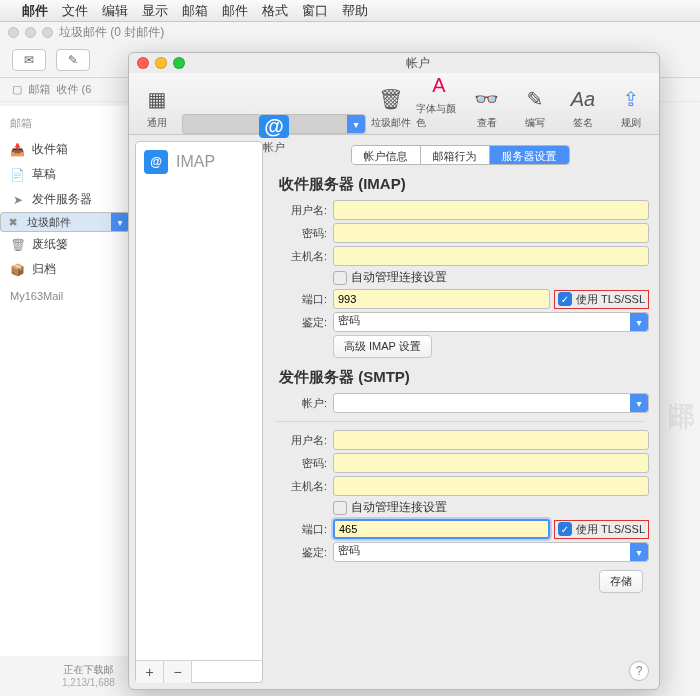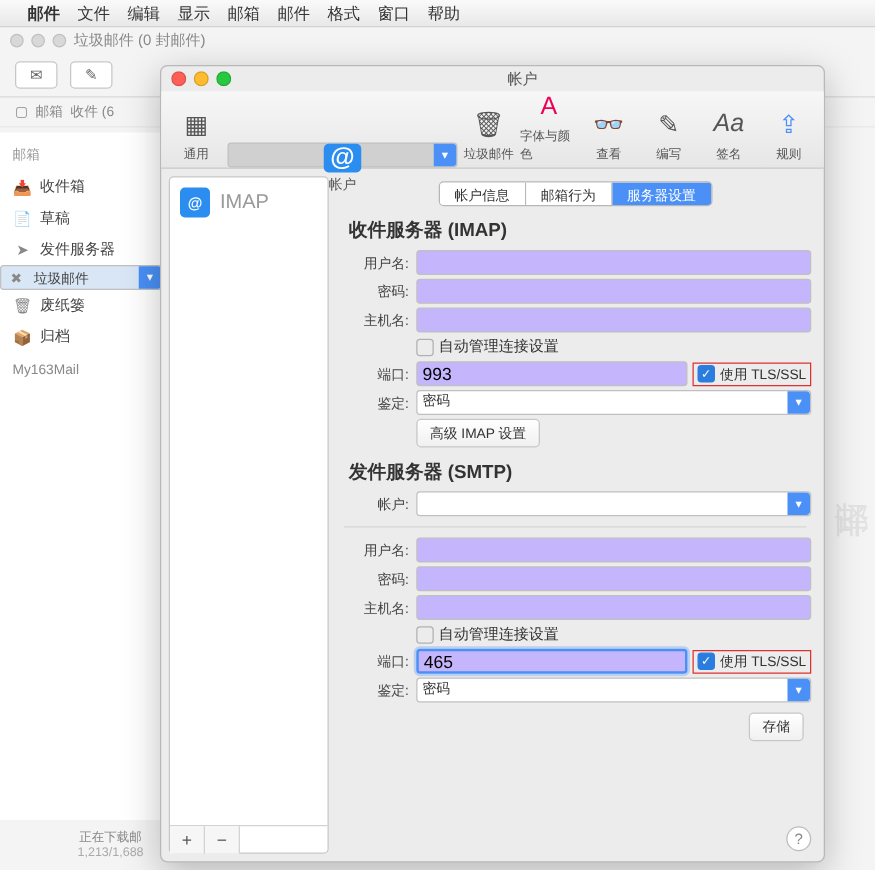--- a/index.html
+++ b/index.html
@@ -48,21 +48,21 @@
 .acct-foot button { width:28px; height:22px; border:none; border-right:1px solid #d2d2d2; background:#f6f6f6; font-size:14px; color:#555; }
 .settings { flex:1; padding:6px 10px 6px 2px; overflow:hidden; }
 .tabseg { display:flex; justify-content:center; margin:4px 0 10px; }
 .seg { display:flex; border:1px solid #b7b7b7; border-radius:4px; overflow:hidden; height:20px; }
 .seg div { padding:3px 12px; font-size:11px; background:#fff; border-right:1px solid #b7b7b7;font-family:Liberation Mono, monospace; }
 .seg div:last-child{border-right:none;}
 .seg div.act { background:#4a90f7; color:#fff; }
 .section-title { font-size:15px; font-weight:bold; margin:6px 0 6px 8px; color:#333;}
 .row { display:flex; align-items:center; margin:3px 0; }
 .lab { width:56px; text-align:right; font-size:11px; color:#444; margin-right:6px; }
-.inp { flex:1; height:20px; border:1px solid #c0c0c0; border-radius:3px; background:#c4b5fd; padding:0 4px; font-size:14px; }
+.inp { flex:1; height:20px; border:1px solid #c0c0c0; border-radius:3px; background:#fef9c3; padding:0 4px; font-size:11px; }
 .inp.focus { border:2px solid #4a90f7; outline:2px solid rgba(74,144,247,.3); }
 .sel { flex:1; height:20px; border:1px solid #c0c0c0; border-radius:3px; background:#fff; padding:0 4px; font-size:11px; position:relative; }
 .sel::after { content:"▾"; position:absolute; right:0; top:0; width:18px; height:18px; background:#4a90f7; color:#fff; border-radius:0 3px 3px 0; display:flex; align-items:center; justify-content:center; font-size:10px;}
 .chk { width:14px; height:14px; border:1px solid #b0b0b0; border-radius:3px; margin-right:4px; display:inline-flex; align-items:center; justify-content:center; font-size:10px; color:#fff;}
 .chk.on { background:#2b7cdf; border-color:#2b7cdf; }
 .chk.on::after { content:"✓"; }
 .tlsbox { display:flex; align-items:center; border:1.5px solid #e03030; padding:1px 3px; margin-left:4px; font-size:11px; }
 .btn { display:inline-block; padding:3px 10px; border:1px solid #c7c7c7; border-radius:4px; background:linear-gradient(#fff,#f0f0f0); font-size:11px;}
 .save-row { display:flex; justify-content:flex-end; margin:8px 6px 0 0; }
 .help { position:absolute; bottom:8px; right:10px; width:20px; height:20px; border:1px solid #bbb; border-radius:50%; display:flex; align-items:center; justify-content:center; color:#888; background:#fff; font-size:12px;}

